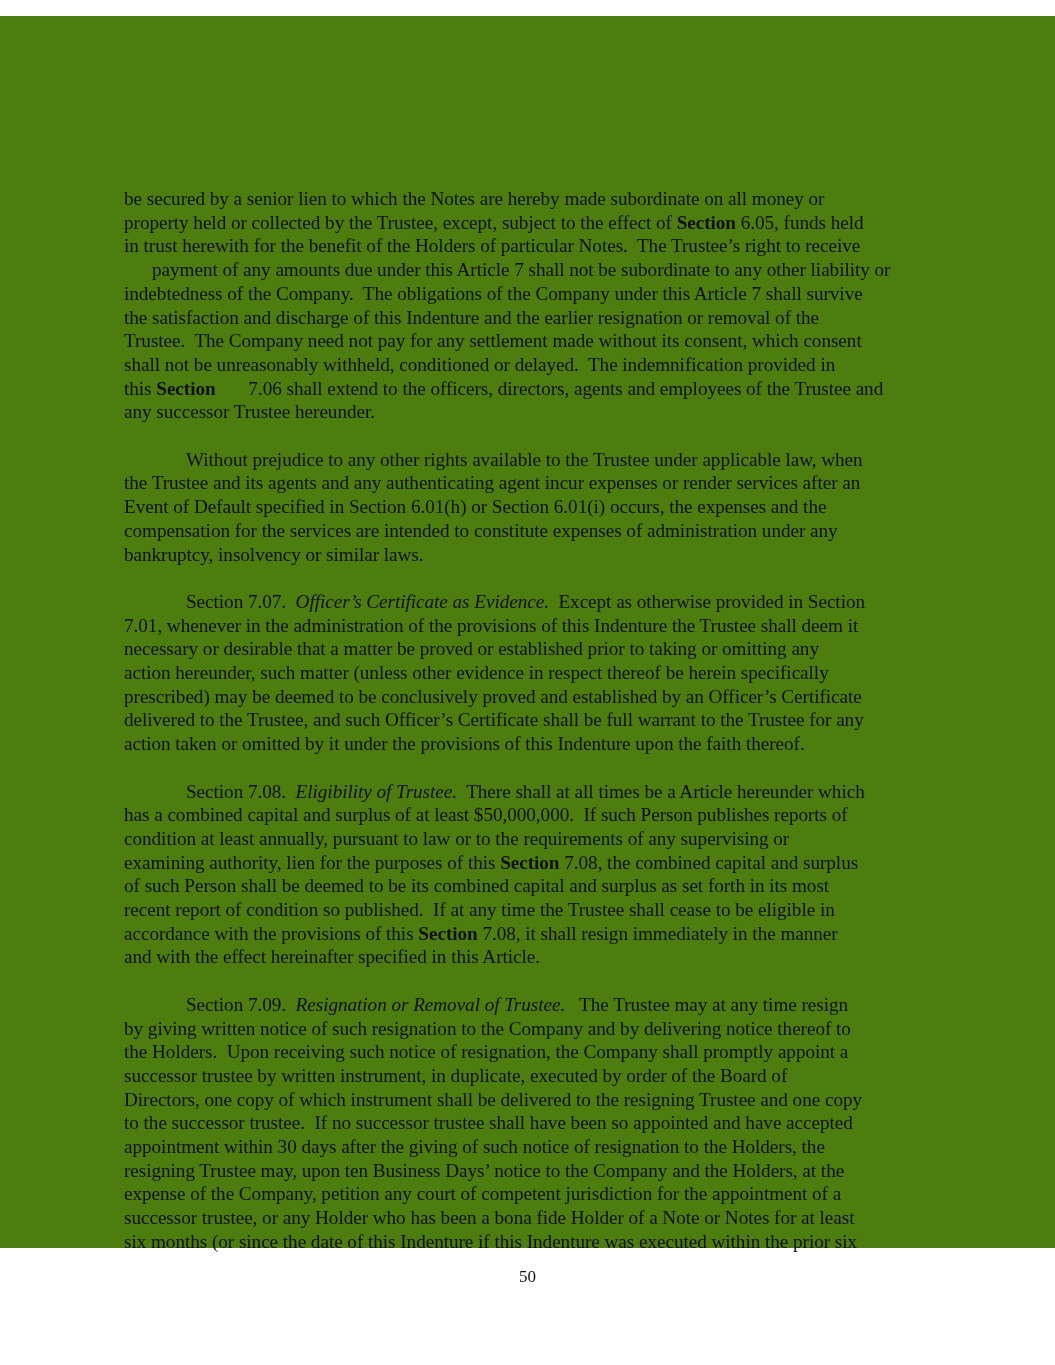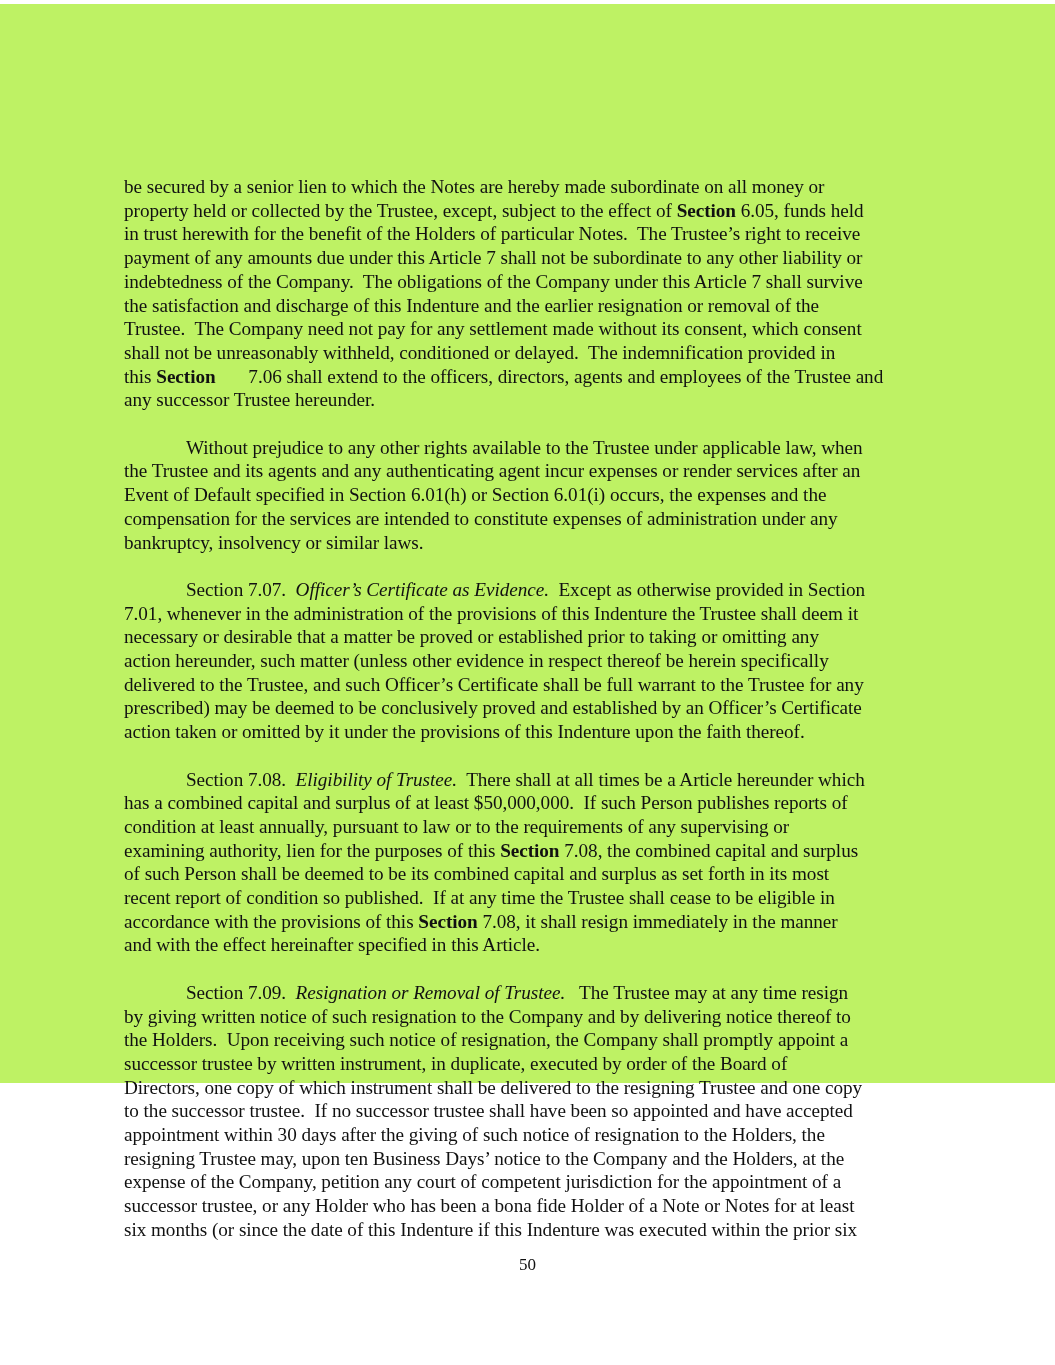--- a/index.html
+++ b/index.html
@@ -11,24 +11,24 @@
       width: 1055px;
       height: 1365px;
       position: relative;
       overflow: hidden;
       font-family: "Liberation Serif", "DejaVu Serif", serif;
       color: #111111;
     }
     .page {
       position: absolute;
       left: 0;
-      top: 4px;
+      top: 16px;
       width: 1055px;
-      height: 1079px;
-      background: #bef264;
+      height: 1232px;
+      background: #4d7c0f;
     }
     .body-text {
       position: absolute;
       left: 124px;
       top: 171px;
       width: 820px;
       font-size: 19.2px;
       line-height: 23.7px;
       letter-spacing: -0.05px;
     }
@@ -58,42 +58,42 @@
   </style>
 </head>
 <body>
 
 <div class="page">
   <div class="body-text" id="body-text">
       <p class="para">
         <span class="line"><span style="white-space: pre;">be secured by a senior lien to which the Notes are hereby made subordinate on all money or</span></span>
         <span class="line"><span style="white-space: pre;">property held or collected by the Trustee, except, subject to the effect of </span><span class="b" style="white-space: pre;">Section</span><span style="white-space: pre;"> 6.05, funds held</span></span>
         <span class="line"><span style="white-space: pre;">in trust herewith for the benefit of the Holders of particular Notes.  The Trustee’s right to receive</span></span>
-        <span class="line"><span style="white-space: pre;">payment of any amounts due under this Article 7 shall not be subordinate to any other liability or</span></span>
+        <span class="line"><span style="white-space: pre; margin-left: 28px;">payment of any amounts due under this Article 7 shall not be subordinate to any other liability or</span></span>
         <span class="line"><span style="white-space: pre;">indebtedness of the Company.  The obligations of the Company under this Article 7 shall survive</span></span>
         <span class="line"><span style="white-space: pre; margin-top: 14px;">the satisfaction and discharge of this Indenture and the earlier resignation or removal of the</span></span>
         <span class="line"><span style="white-space: pre;">Trustee.  The Company need not pay for any settlement made without its consent, which consent</span></span>
         <span class="line"><span style="white-space: pre;">shall not be unreasonably withheld, conditioned or delayed.  The indemnification provided in</span></span>
         <span class="line"><span style="white-space: pre;">this </span><span class="b" style="white-space: pre;">Section</span><span style="white-space: pre; margin-left: 28px;"> 7.06 shall extend to the officers, directors, agents and employees of the Trustee and</span></span>
         <span class="line"><span style="white-space: pre;">any successor Trustee hereunder.</span></span>
       </p>
       <p class="para">
         <span class="line"><span class="indent"></span><span style="white-space: pre;">Without prejudice to any other rights available to the Trustee under applicable law, when</span></span>
         <span class="line"><span style="white-space: pre;">the Trustee and its agents and any authenticating agent incur expenses or render services after an</span></span>
         <span class="line"><span style="white-space: pre;">Event of Default specified in Section 6.01(h) or Section 6.01(i) occurs, the expenses and the</span></span>
         <span class="line"><span style="white-space: pre;">compensation for the services are intended to constitute expenses of administration under any</span></span>
         <span class="line"><span style="white-space: pre;">bankruptcy, insolvency or similar laws.</span></span>
       </p>
       <p class="para">
         <span class="line"><span class="indent"></span><span style="white-space: pre;">Section 7.07.  </span><span class="i" style="white-space: pre;">Officer’s Certificate as Evidence.</span><span style="white-space: pre;">  Except as otherwise provided in Section</span></span>
         <span class="line"><span style="white-space: pre;">7.01, whenever in the administration of the provisions of this Indenture the Trustee shall deem it</span></span>
         <span class="line"><span style="white-space: pre;">necessary or desirable that a matter be proved or established prior to taking or omitting any</span></span>
         <span class="line"><span style="white-space: pre;">action hereunder, such matter (unless other evidence in respect thereof be herein specifically</span></span>
+        <span class="line"><span style="white-space: pre;">prescribed) may be deemed to be conclusively proved and established by an Officer’s Certificate</span></span>
         <span class="line"><span style="white-space: pre;">delivered to the Trustee, and such Officer’s Certificate shall be full warrant to the Trustee for any</span></span>
-        <span class="line"><span style="white-space: pre;">prescribed) may be deemed to be conclusively proved and established by an Officer’s Certificate</span></span>
         <span class="line"><span style="white-space: pre;">action taken or omitted by it under the provisions of this Indenture upon the faith thereof.</span></span>
       </p>
       <p class="para">
         <span class="line"><span class="indent"></span><span style="white-space: pre;">Section 7.08.  </span><span class="i" style="white-space: pre;">Eligibility of Trustee.</span><span style="white-space: pre;">  There shall at all times be a Article hereunder which</span></span>
         <span class="line"><span style="white-space: pre;">has a combined capital and surplus of at least $50,000,000.  If such Person publishes reports of</span></span>
         <span class="line"><span style="white-space: pre;">condition at least annually, pursuant to law or to the requirements of any supervising or</span></span>
         <span class="line"><span style="white-space: pre;">examining authority, lien for the purposes of this </span><span class="b" style="white-space: pre;">Section</span><span style="white-space: pre;"> 7.08, the combined capital and surplus</span></span>
         <span class="line"><span style="white-space: pre;">of such Person shall be deemed to be its combined capital and surplus as set forth in its most</span></span>
         <span class="line"><span style="white-space: pre;">recent report of condition so published.  If at any time the Trustee shall cease to be eligible in</span></span>
         <span class="line"><span style="white-space: pre;">accordance with the provisions of this </span><span class="b" style="white-space: pre;">Section</span><span style="white-space: pre;"> 7.08, it shall resign immediately in the manner</span></span>

